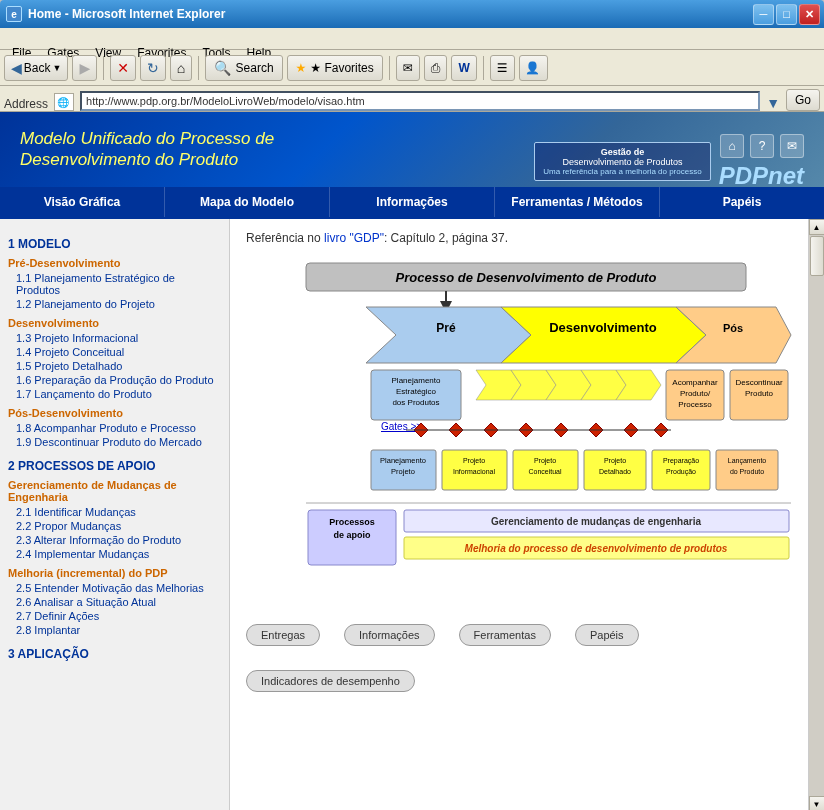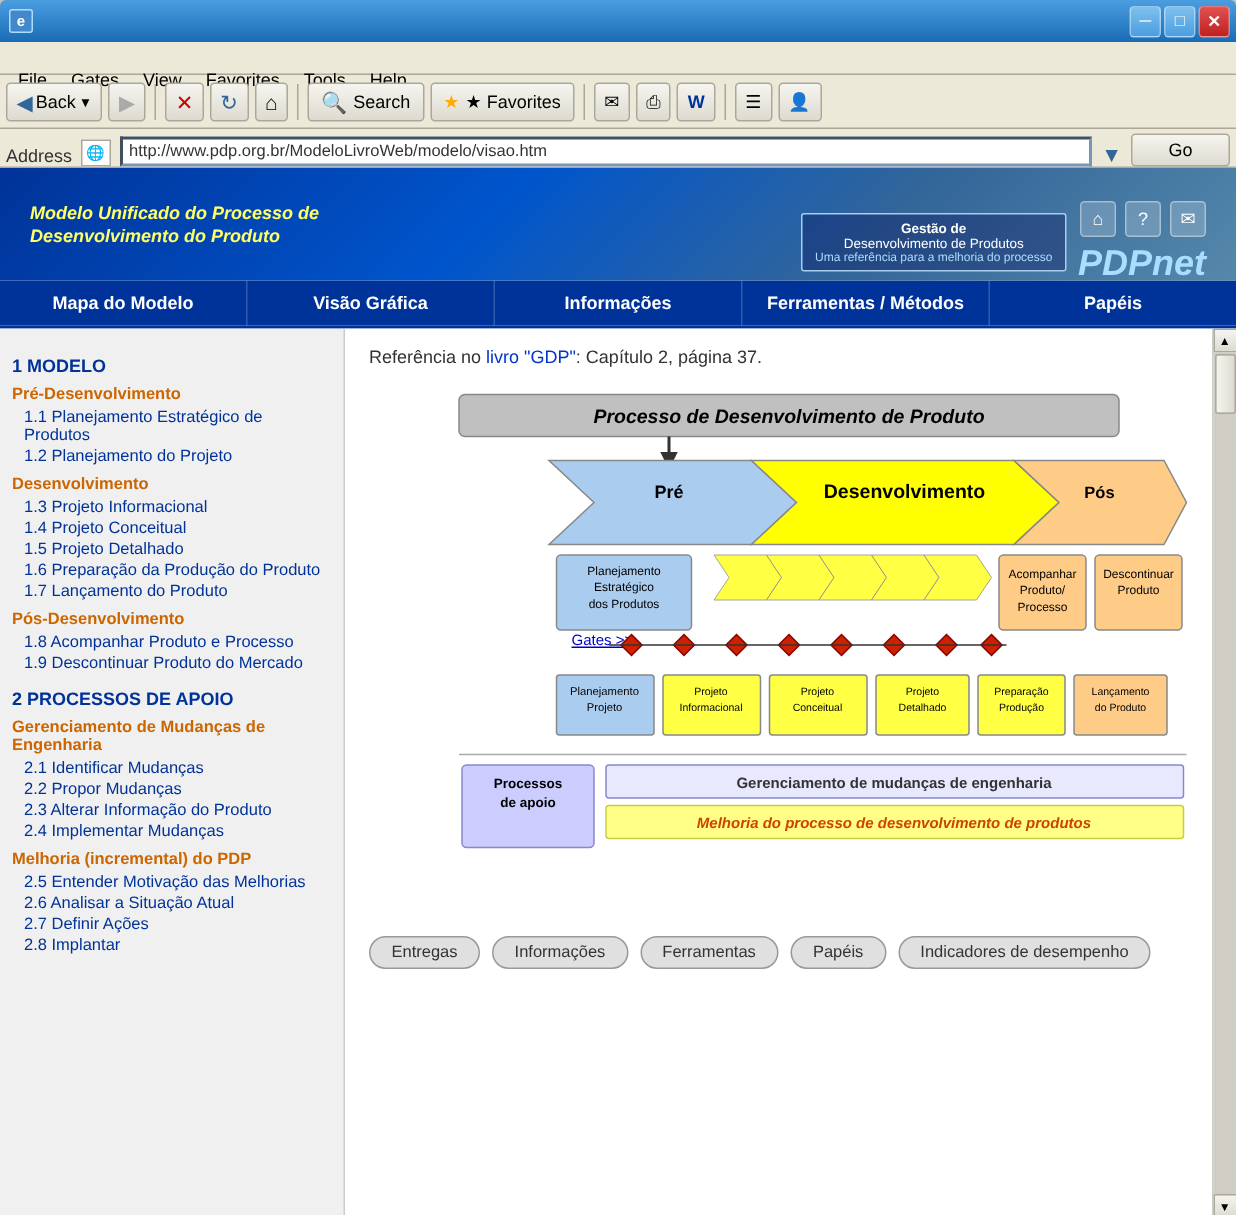--- a/index.html
+++ b/index.html
@@ -63,21 +63,21 @@
       padding: 0 4px;
       border-bottom: 1px solid #aca899;
       gap: 6px; font-size: 12px;
     }
     .address-label { color: #333; }
     .address-input {
       flex: 1; height: 20px; border: 2px inset #7a96b5;
       background: white; padding: 0 4px; font-size: 11px; display: flex; align-items: center;
     }
     .go-btn {
-      padding: 1px 24px; height: 22px;
+      padding: 1px 8px; height: 22px;
       background: linear-gradient(to bottom, #f5f4ef, #dddbd0);
       border: 1px solid #aca899; border-radius: 3px; cursor: pointer; font-size: 12px;
     }
     .address-arrow { font-size: 14px; color: #336699; }
 
     
     .browser-content {
       width: 824px;
       height: 720px;
       background: white;
@@ -87,21 +87,21 @@
 
     
     .site-header {
       background: linear-gradient(135deg, #003399 0%, #0055cc 40%, #336699 70%, #5588aa 100%);
       height: 75px;
       display: flex; align-items: center; justify-content: space-between;
       padding: 0 20px;
       position: relative;
     }
     .site-title {
-      color: #ffff66; font-size: 12px; font-style: italic; font-weight: bold;
+      color: #ffff66; font-size: 17px; font-style: italic; font-weight: normal;
       line-height: 1.2; max-width: 420px;
     }
     .site-logo-area {
       display: flex; flex-direction: column; align-items: flex-end; gap: 4px;
     }
     .site-logo-box {
       background: rgba(0,0,80,0.3); border: 1px solid #aaccee;
       color: white; font-size: 9px; padding: 4px 8px; border-radius: 2px;
       text-align: center;
     }
@@ -149,41 +149,42 @@
       background: white;
     }
 
     .ref-text { font-size: 12px; margin-bottom: 10px; color: #333; }
     .ref-link { color: #0033cc; cursor: pointer; }
 
     
     .diagram-container { margin-bottom: 16px; }
 
     
-    .bottom-buttons { display: flex; gap: 8px; margin-top: 8px; flex-wrap: wrap; }
+    .bottom-buttons { display: flex; gap: 24px; margin-top: 8px; flex-wrap: wrap; }
     .bottom-btn {
       padding: 4px 14px; background: #e0e0e0; border: 1px solid #999;
       border-radius: 12px; font-size: 11px; cursor: pointer; color: #333;
     }
 
     
     .scrollbar-right {
       width: 16px; background: #f0f0f0; border-left: 1px solid #ccc;
       display: flex; flex-direction: column; align-items: center;
     }
     .scroll-btn { width: 16px; height: 16px; background: linear-gradient(to bottom, #f5f4ef, #dddbd0); border: 1px solid #aca899; display: flex; align-items: center; justify-content: center; font-size: 8px; cursor: pointer; }
     .scroll-track { flex: 1; background: #d0cdc5; }
     .scroll-thumb { width: 14px; height: 40px; background: linear-gradient(to right, #f5f4ef, #dddbd0); border: 1px solid #aca899; margin: 1px; border-radius: 2px; }
   </style>
 </head>
 <body>
 
 <div class="title-bar">
   <div class="title-bar-left">
     <div class="title-bar-icon">e</div>
+    <span>Home - Microsoft Internet Explorer</span>
   </div>
   <div class="title-bar-buttons">
     <div class="tb-btn minimize">─</div>
     <div class="tb-btn maximize">□</div>
     <div class="tb-btn close">✕</div>
   </div>
 </div>
 
 <div class="menu-bar">
   <span class="menu-item">File</span>
@@ -275,22 +276,22 @@
             <div class="site-icon-btn">?</div>
             <div class="site-icon-btn">✉</div>
           </div>
           <div class="pdpnet-text">PDPnet</div>
         </div>
       </div>
     </div>
   </div>
 
   <div class="site-nav">
+    <div class="nav-item">Visão Gráfica</div>
     <div class="nav-item">Mapa do Modelo</div>
-    <div class="nav-item">Visão Gráfica</div>
     <div class="nav-item">Informações</div>
     <div class="nav-item">Ferramentas / Métodos</div>
     <div class="nav-item">Papéis</div>
   </div>
 
   <div style="height:2px; background:#003399;"></div>
 
   <div class="main-content">
 
     <div class="sidebar">
@@ -313,20 +314,21 @@
       <a class="sidebar-link">2.1 Identificar Mudanças</a>
       <a class="sidebar-link">2.2 Propor Mudanças</a>
       <a class="sidebar-link">2.3 Alterar Informação do Produto</a>
       <a class="sidebar-link">2.4 Implementar Mudanças</a>
       <div class="sidebar-subsection">Melhoria (incremental) do PDP</div>
       <a class="sidebar-link">2.5 Entender Motivação das Melhorias</a>
       <a class="sidebar-link">2.6 Analisar a Situação Atual</a>
       <a class="sidebar-link">2.7 Definir Ações</a>
       <a class="sidebar-link">2.8 Implantar</a>
 
+      <div class="sidebar-section-title" style="margin-top:10px;">3 APLICAÇÃO</div>
     </div>
 
     <div class="content-area">
       <div class="ref-text">
         <span>Referência no </span><a class="ref-link">livro "GDP"</a><span>: Capítulo 2, página 37.</span>
       </div>
 
       <div class="diagram-container">
         <svg viewBox="0 0 560 350" width="560" height="350">
 

